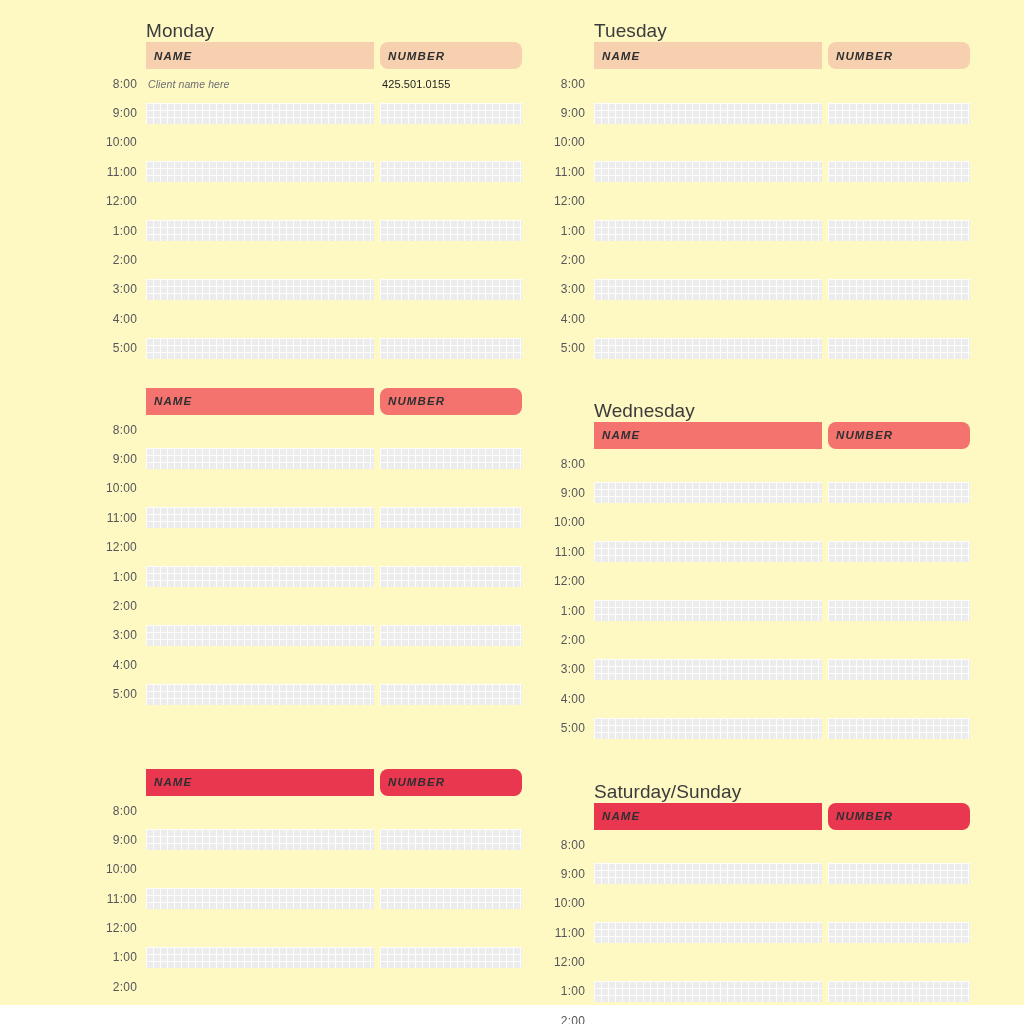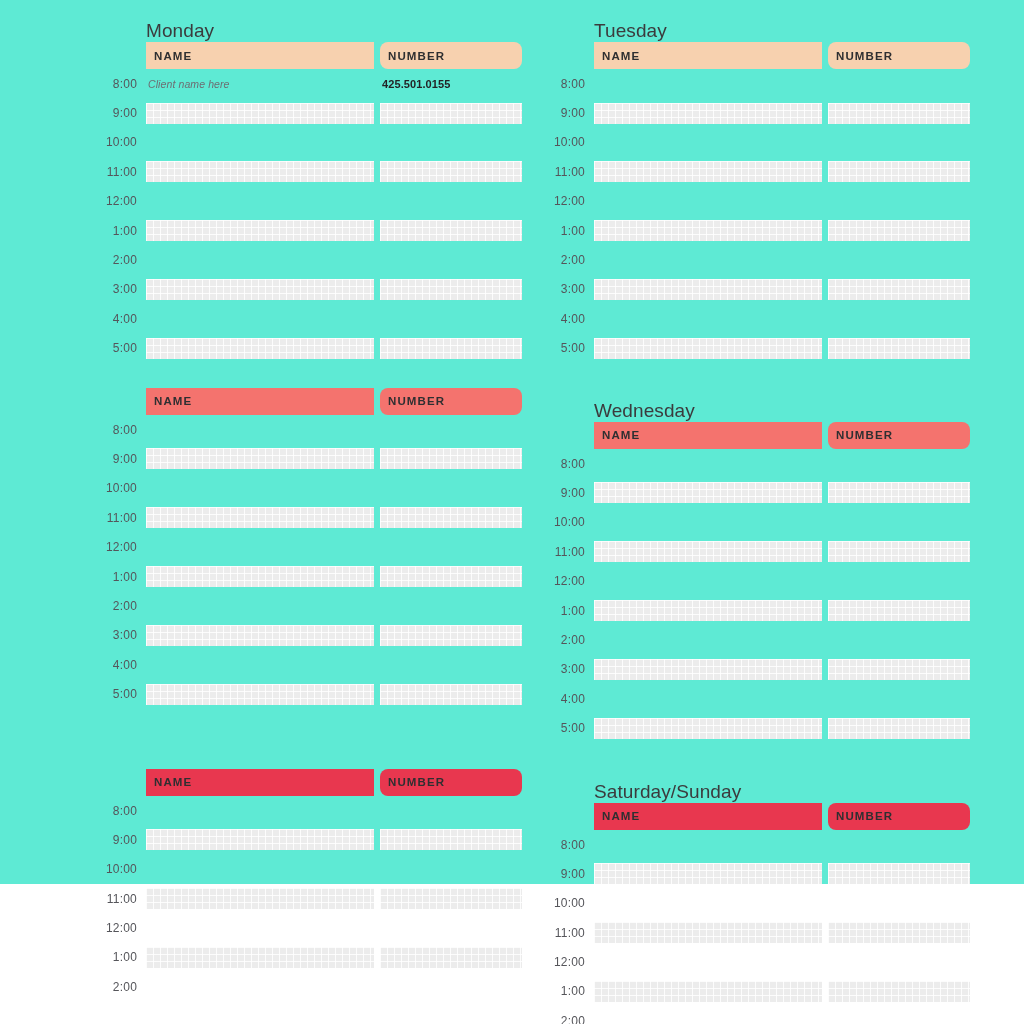--- a/index.html
+++ b/index.html
@@ -11,22 +11,22 @@
     width: 1024px;
     height: 1024px;
     overflow: hidden;
     font-family: "Liberation Sans", sans-serif;
     -webkit-font-smoothing: antialiased;
   }
 
   #page {
     position: relative;
     width: 1024px;
-    height: 884px;
-    background: #5eead4;
+    height: 1005px;
+    background: #fef9c3;
   }
 
   
   .planner {
     position: absolute;
     left: 0;
     top: 0;
     width: 1024px;
     display: grid;
     grid-template-columns: 438px 438px;
@@ -55,20 +55,21 @@
     align-items: flex-end;
     white-space: nowrap;
   }
 
   
   .col-header {
     display: flex;
     padding-left: 48px;
     height: 27px;
     align-items: stretch;
+    font-style: italic;
   }
   .col-header .cell {
     display: flex;
     align-items: center;
     font-size: 11.5px;
     font-weight: 700;
     letter-spacing: 1.1px;
     color: #2f2f31;
     padding-left: 8px;
     box-sizing: border-box;
@@ -124,21 +125,21 @@
     width: 228px;
     margin-right: 6px;
     font-size: 10.5px;
     color: #6d6d72;
     letter-spacing: 0.1px;
     font-style: italic;
   }
   .entry-number {
     width: 142px;
     font-size: 11px;
-    font-weight: 700;
+    font-weight: 400;
     color: #232326;
     letter-spacing: 0.1px;
   }
 
   
   .sec-0 { margin-top: 8px; }
   .sec-1 { margin-top: 25px; }
   .sec-2 { margin-top: 26px; }
 </style>
 </head>

